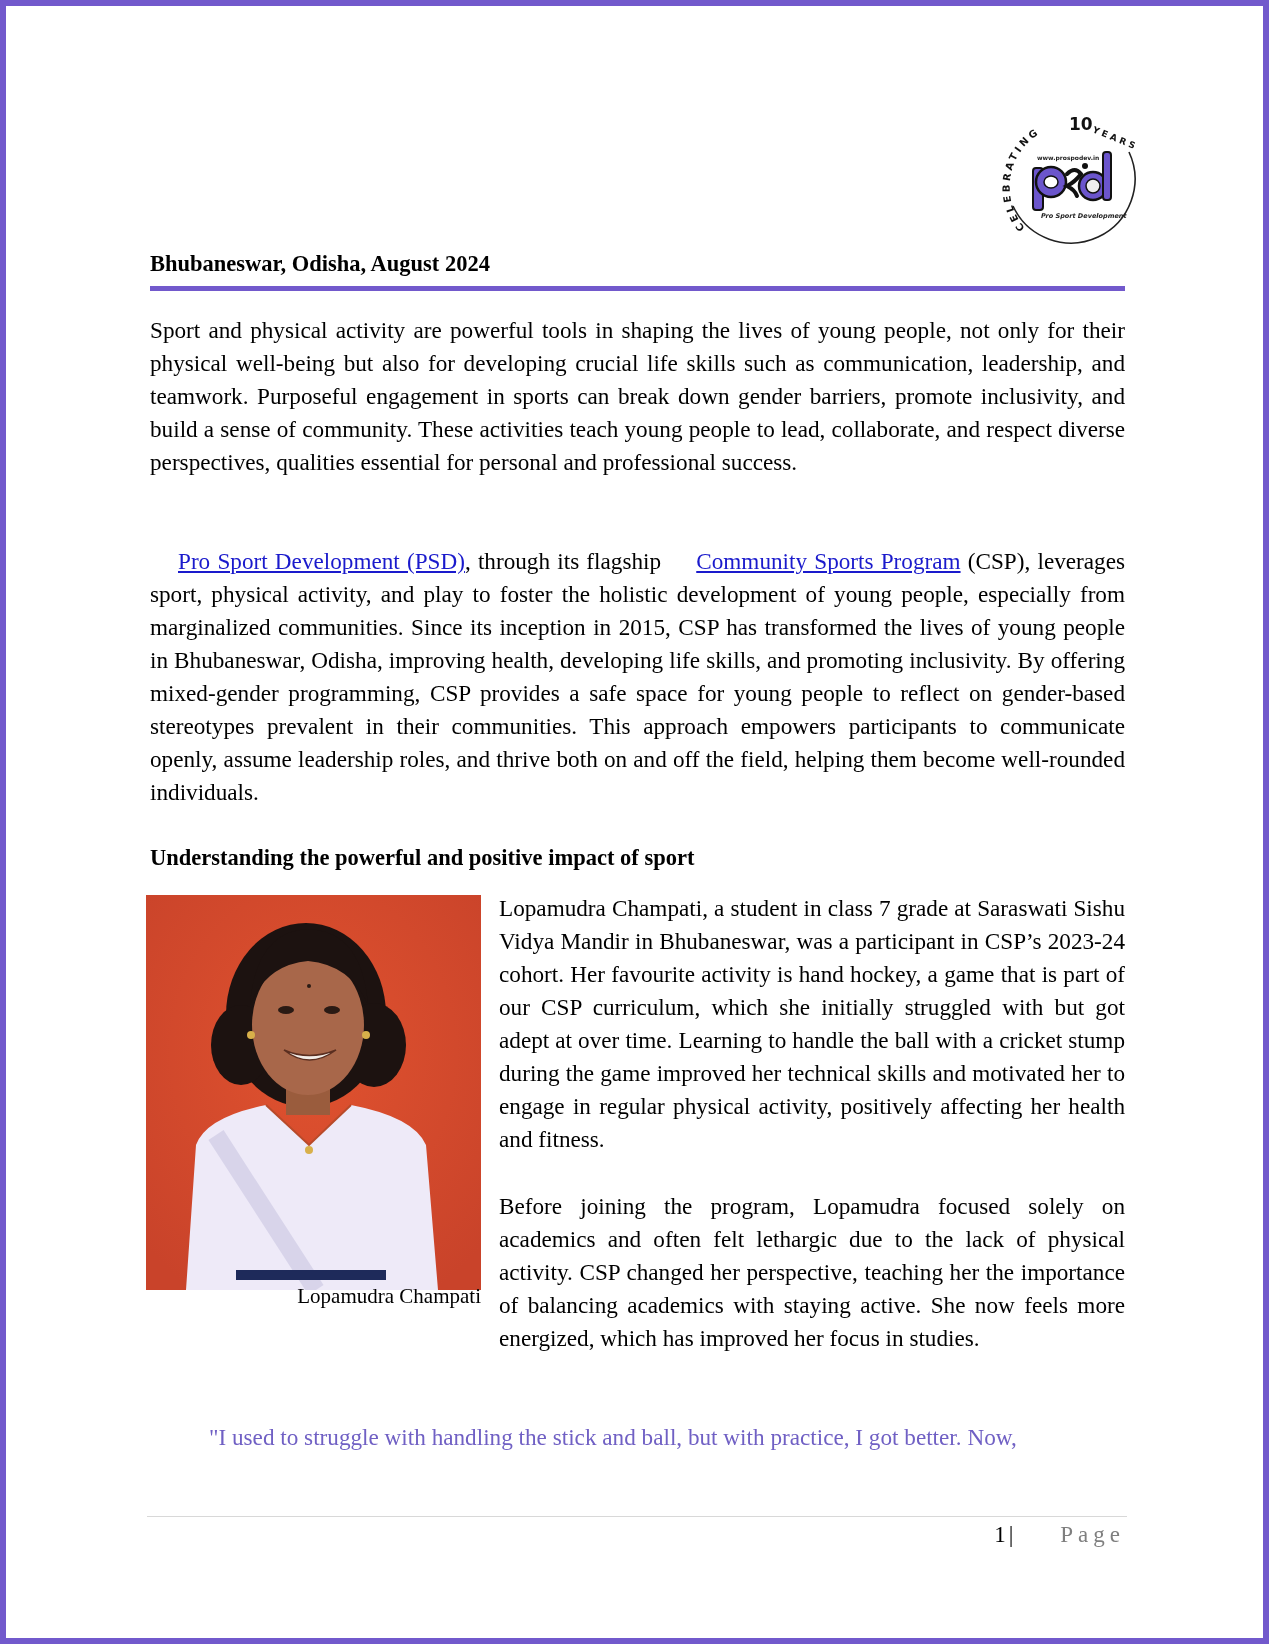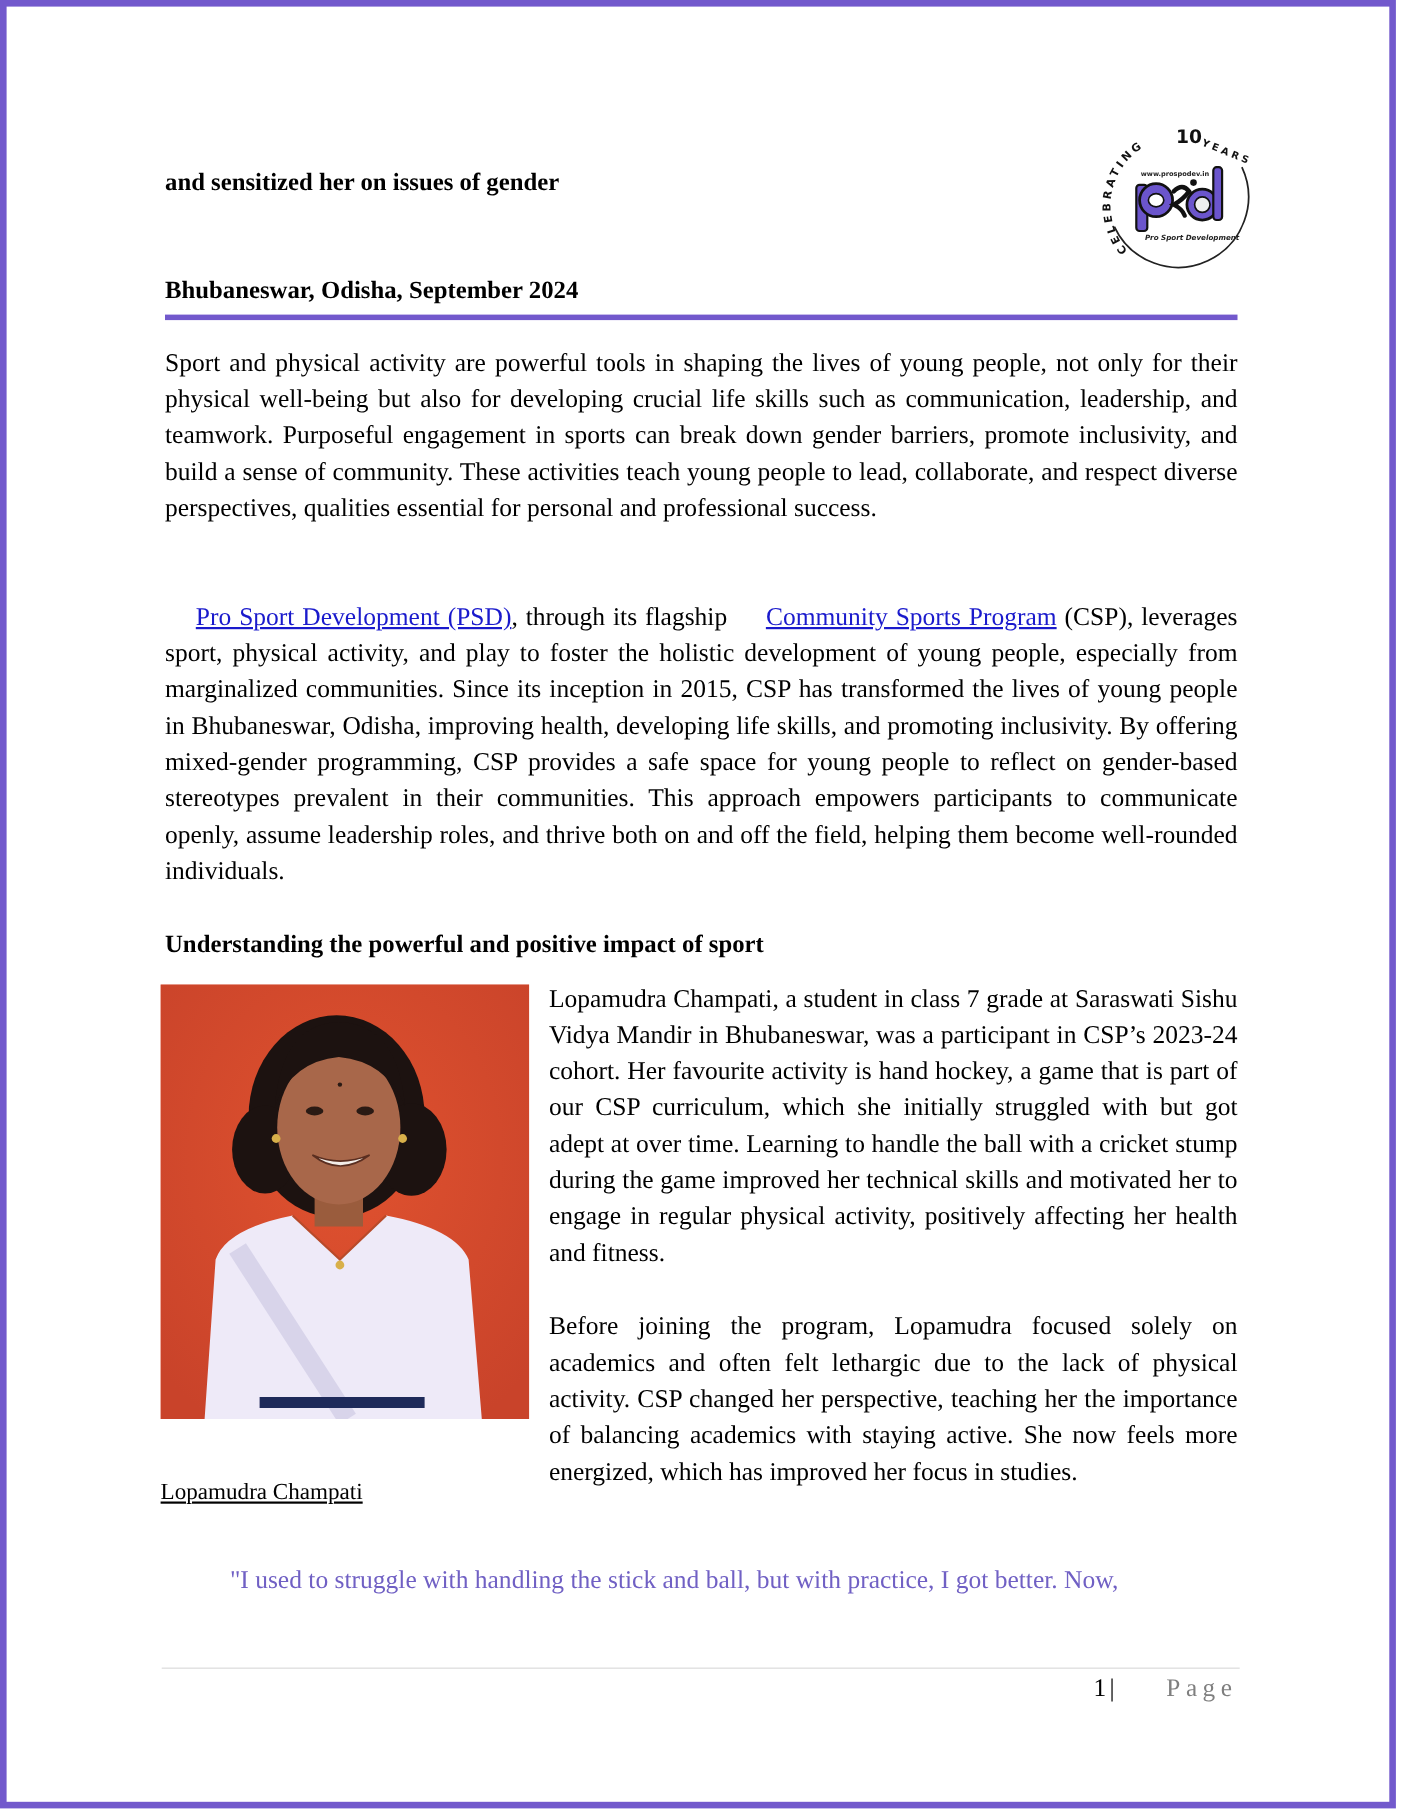--- a/index.html
+++ b/index.html
@@ -37,22 +37,22 @@
   .p2 { top: 545px; }
   .subhead {
     position: absolute; left: 150px; top: 843px;
     font-weight: bold; font-size: 22.5px; line-height: 30px;
   }
   .photo {
     position: absolute; left: 146px; top: 895px; width: 335px; height: 395px;
     overflow: hidden; background: #d4492d;
   }
   .caption {
-    position: absolute; left: 146px; top: 1342px; width: 335px; text-align: left;
-    font-size: 21px; line-height: 28px; text-decoration: underline;
+    position: absolute; left: 146px; top: 1282px; width: 335px; text-align: right;
+    font-size: 21px; line-height: 28px;
   }
   .col {
     position: absolute; left: 499px; width: 626px;
     font-size: 23.2px; line-height: 33px; text-align: justify;
   }
   .c1 { top: 892px; }
   .c2 { top: 1190px; }
   .quote {
     position: absolute; left: 209px; top: 1421px; width: 900px;
     color: #7060C4; font-size: 23.2px; line-height: 33px;
@@ -67,21 +67,20 @@
   }
   .page-num .sep { color: #000; padding: 0 3px; }
   .page-num .word { color: #7f7f7f; letter-spacing: 5px; margin-left: 44px; }
 </style>
 </head>
 <body>
 
 <div class="frame"></div>
 
 <div class="title">
-  <div>and sensitized her on issues of gender</div>
 </div>
 
 <div class="logo">
   <svg width="148" height="140" viewBox="0 0 148 140">
     <defs>
       <path id="arcPath" d="M 28 112 A 58 58 0 0 1 122 30"></path>
     </defs>
     <path d="M 16 90 A 62 62 0 1 0 132 36" fill="none" stroke="#222" stroke-width="1.6"></path>
     <text font-family="DejaVu Sans, sans-serif" font-weight="bold" font-size="10" fill="#111" letter-spacing="3">
       <textPath href="#arcPath">CELEBRATING</textPath>
@@ -97,21 +96,21 @@
     <path d="M 70 58 q 8 -8 14 0 q -6 8 -14 12 q 8 4 10 10" fill="none" stroke="#111" stroke-width="4" stroke-linecap="round"></path>
     <circle cx="88" cy="50" r="3" fill="#111"></circle>
 
     <circle cx="96" cy="70" r="14" fill="#6b55cc" stroke="#111" stroke-width="2.5"></circle>
     <circle cx="96" cy="70" r="7" fill="#eee" stroke="#111" stroke-width="1.5"></circle>
     <rect x="106" y="36" width="8" height="48" rx="3" fill="#6b55cc" stroke="#111" stroke-width="2"></rect>
     <text x="44" y="102" font-family="DejaVu Sans, sans-serif" font-size="6.5" font-weight="bold" font-style="italic" fill="#222">Pro Sport Development</text>
   </svg>
 </div>
 
-<div class="dateline">Bhubaneswar, Odisha, September 2024</div>
+<div class="dateline">Bhubaneswar, Odisha, August 2024</div>
 <div class="rule"></div>
 
 <div class="para p1">Sport and physical activity are powerful tools in shaping the lives of young people, not only for their physical well-being but also for developing crucial life skills such as communication, leadership, and teamwork. Purposeful engagement in sports can break down gender barriers, promote inclusivity, and build a sense of community. These activities teach young people to lead, collaborate, and respect diverse perspectives, qualities essential for personal and professional success.</div>
 
 <div class="para p2"><a href="#">Pro Sport Development (PSD)</a><span>, through its flagship </span><a href="#">Community Sports Program</a><span> (CSP), leverages sport, physical activity, and play to foster the holistic development of young people, especially from marginalized communities. Since its inception in 2015, CSP has transformed the lives of young people in Bhubaneswar, Odisha, improving health, developing life skills, and promoting inclusivity. By offering mixed-gender programming, CSP provides a safe space for young people to reflect on gender-based stereotypes prevalent in their communities. This approach empowers participants to communicate openly, assume leadership roles, and thrive both on and off the field, helping them become well-rounded individuals.</span></div>
 
 <div class="subhead">Understanding the powerful and positive impact of sport</div>
 
 <div class="photo">
   <svg width="335" height="395" viewBox="0 0 335 395">

